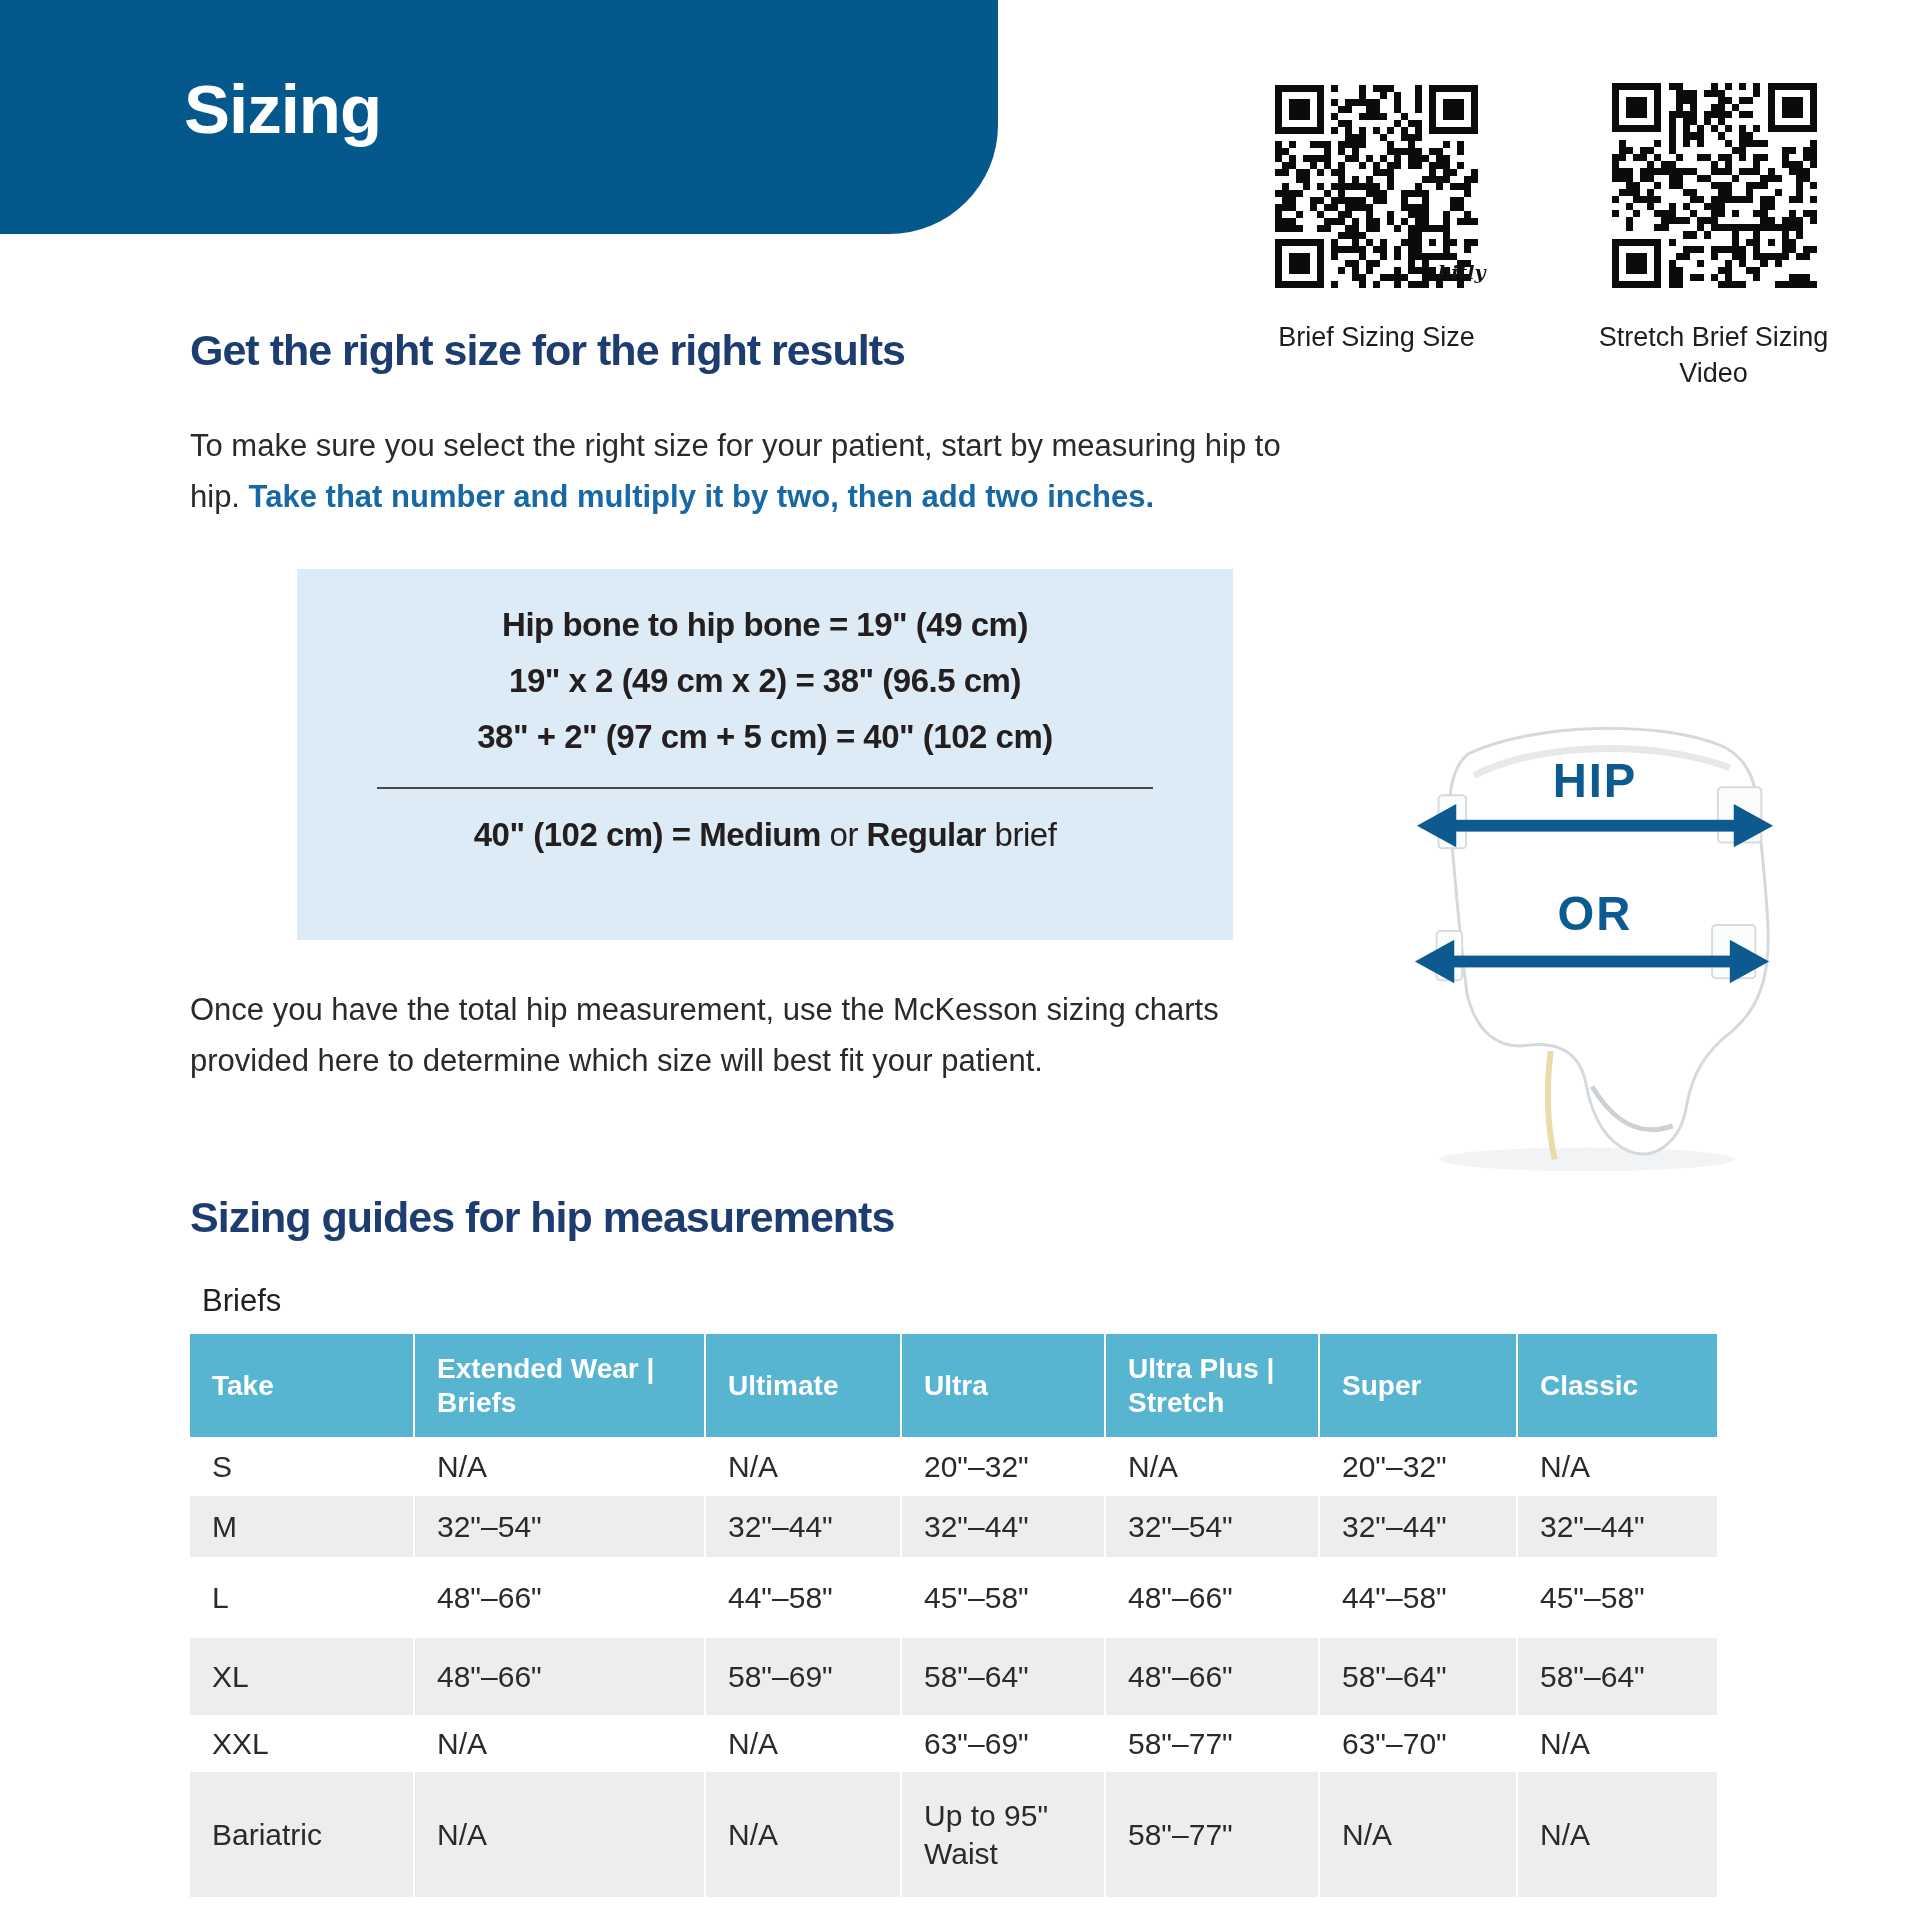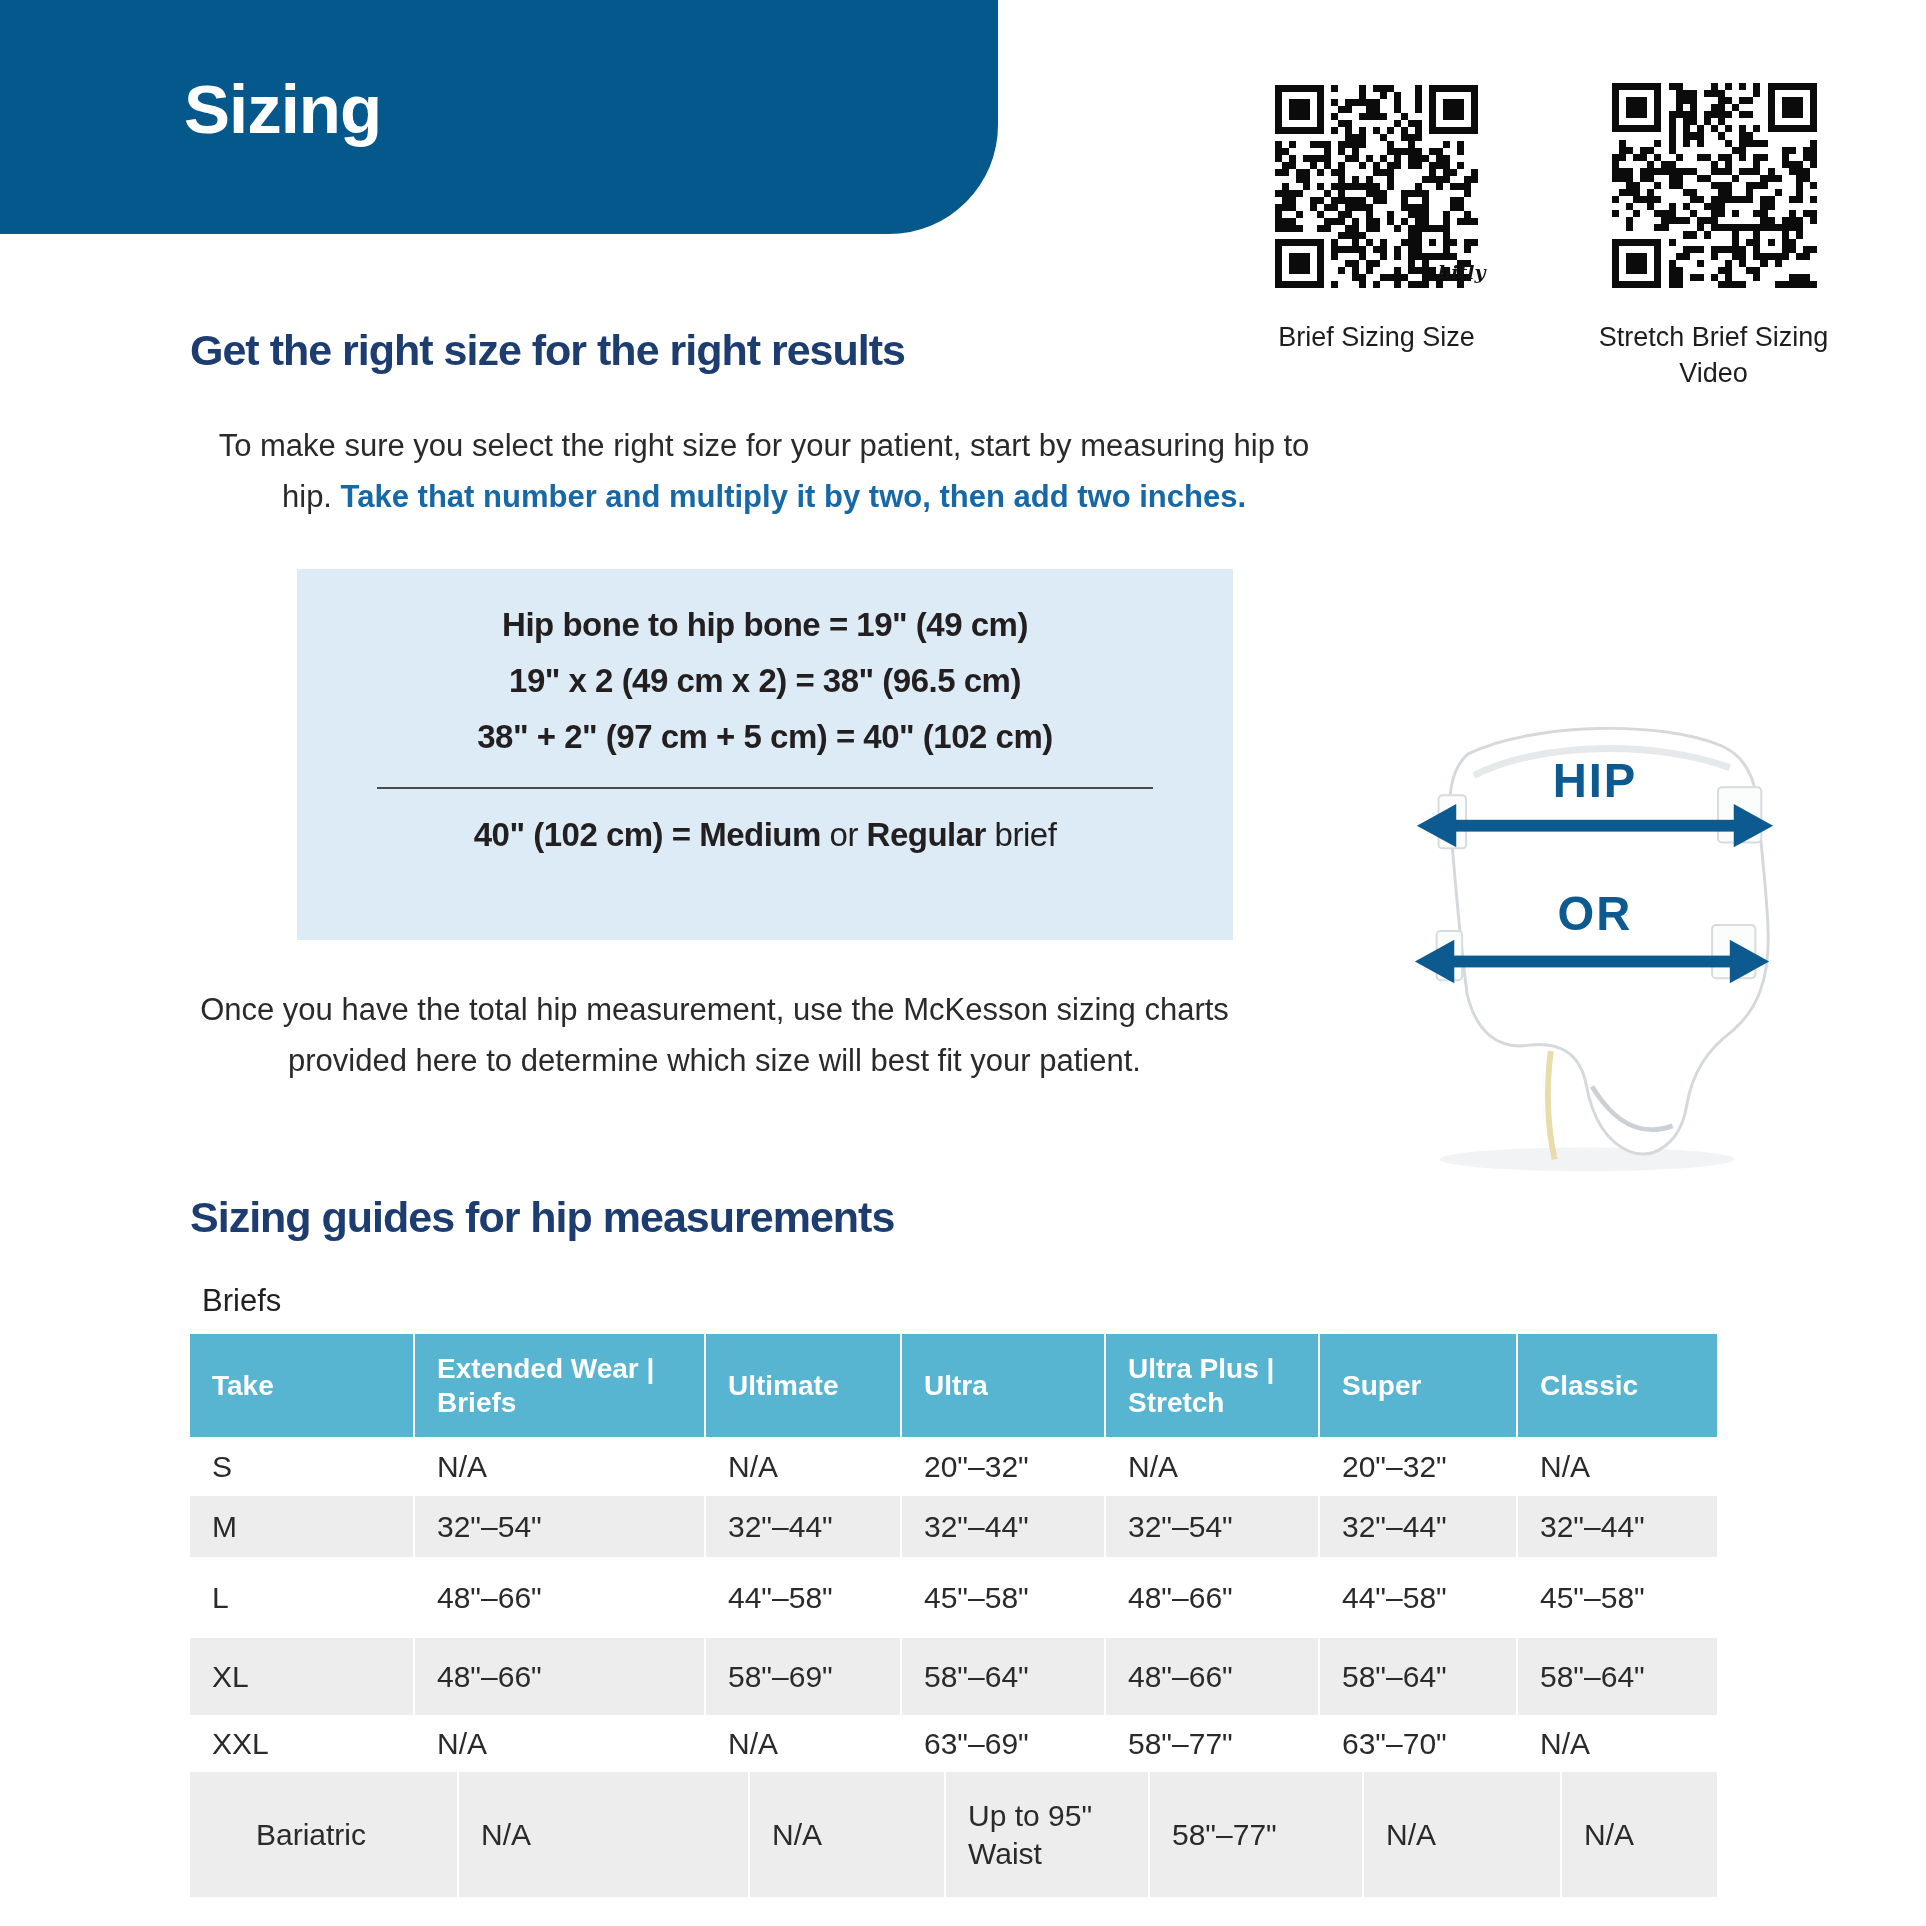--- a/index.html
+++ b/index.html
@@ -37,21 +37,21 @@
     font-family:"DejaVu Serif","Liberation Serif",serif;
   }
   
   .h2{
     position:absolute;margin:0;font-size:43px;font-weight:700;color:var(--heading-navy);
     letter-spacing:-1px;line-height:1.1;
   }
   .h2.intro-h{left:190px;top:327px;}
   .h2.guide-h{left:190px;top:1194px;}
   .para{
-    position:absolute;margin:0;font-size:31px;line-height:51px;color:#2b2a2a;text-align:center;
+    position:absolute;margin:0;font-size:31px;line-height:51px;color:#2b2a2a;
   }
   .para.p1{left:190px;top:420px;width:1148px;}
   .para.p2{left:190px;top:984px;width:1049px;}
   .bold-blue{font-weight:700;color:var(--accent-blue);}
   
   .calc-box{
     position:absolute;left:297px;top:569px;width:936px;height:371px;
     background:var(--box-blue);text-align:center;box-sizing:border-box;padding-top:28px;
   }
   .calc-line{
@@ -80,21 +80,21 @@
   .tr .td:last-child,.tr .th:last-child{border-right:none;}
   .thead{height:103px;}
   .thead .th{
     background:var(--table-header-teal);color:#fff;font-size:28px;font-weight:700;line-height:34px;
   }
   .row-s{height:59px;background:#fff;}
   .row-m{height:61px;background:var(--row-gray);}
   .row-l{height:81px;background:#fff;}
   .row-xl{height:77px;background:var(--row-gray);}
   .row-xxl{height:57px;background:#fff;}
-  .row-bariatric{height:125px;background:var(--row-gray);padding-left:44px;}
+  .row-bariatric{height:125px;background:var(--row-gray);}
   .td{font-size:30px;color:#2a2a2a;line-height:38px;}
 </style>
 </head>
 <body>
 
 <div class="page">
 
   <header class="band">
     <h1>Sizing</h1>
   </header>

